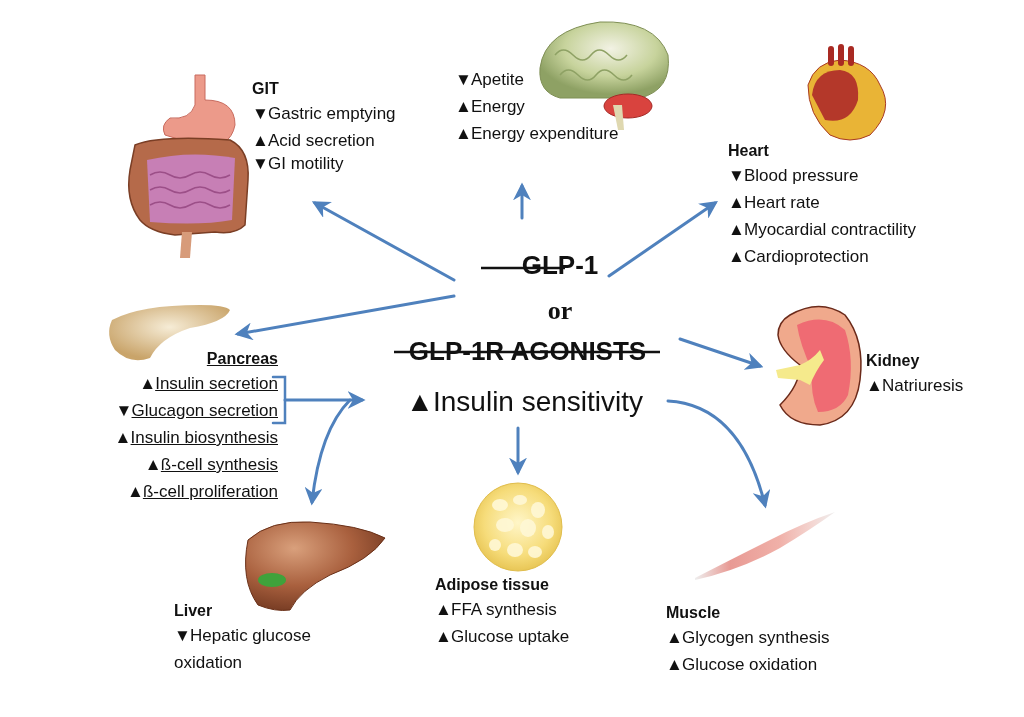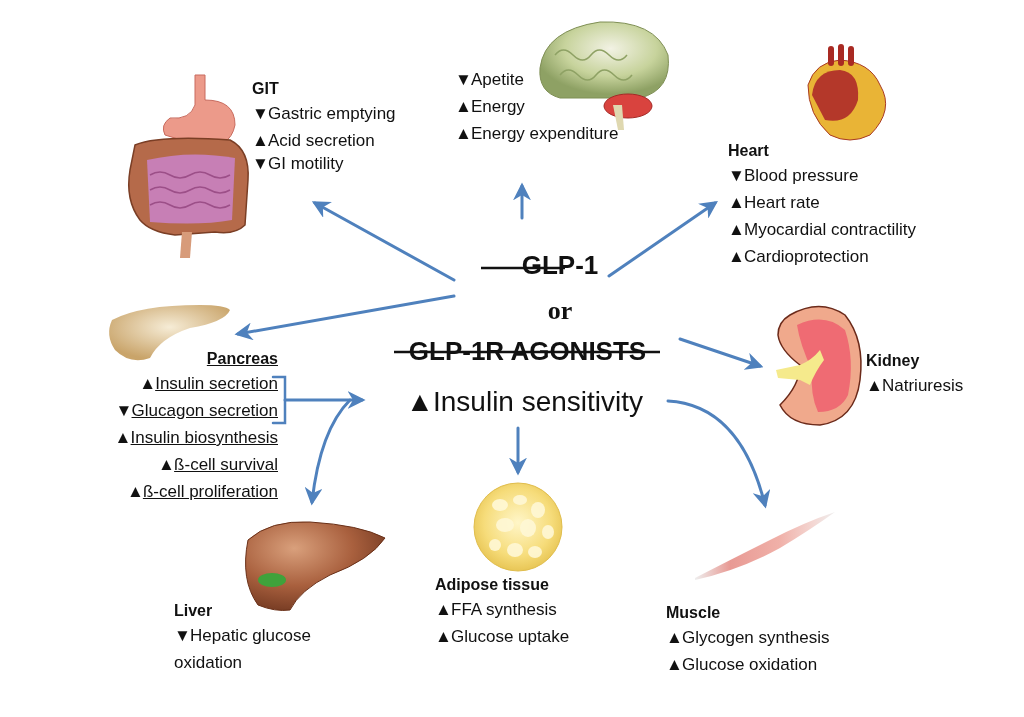--- a/index.html
+++ b/index.html
@@ -156,21 +156,21 @@
 <div class="block" style="left:866px; top:350px;">
   <div class="title">Kidney</div>
   <div class="line"><span class="arr">▲</span><span>Natriuresis</span></div>
 </div>
 
 <div class="block right" style="left:60px; width:218px; top:348px;text-decoration:underline;">
   <div class="title">Pancreas</div>
   <div class="line"><span class="arr">▲</span><span>Insulin secretion</span></div>
   <div class="line"><span class="arr">▼</span><span>Glucagon secretion</span></div>
   <div class="line"><span class="arr">▲</span><span>Insulin biosynthesis</span></div>
-  <div class="line"><span class="arr">▲</span><span>ß-cell survival</span></div>
+  <div class="line"><span class="arr">▲</span><span>ß-cell synthesis</span></div>
   <div class="line"><span class="arr">▲</span><span>ß-cell proliferation</span></div>
 </div>
 
 <div class="block" style="left:174px; top:600px;">
   <div class="title">Liver</div>
   <div class="line"><span class="arr">▼</span><span>Hepatic glucose</span></div>
   <div class="line">oxidation</div>
 </div>
 
 <div class="block" style="left:435px; top:574px;">

